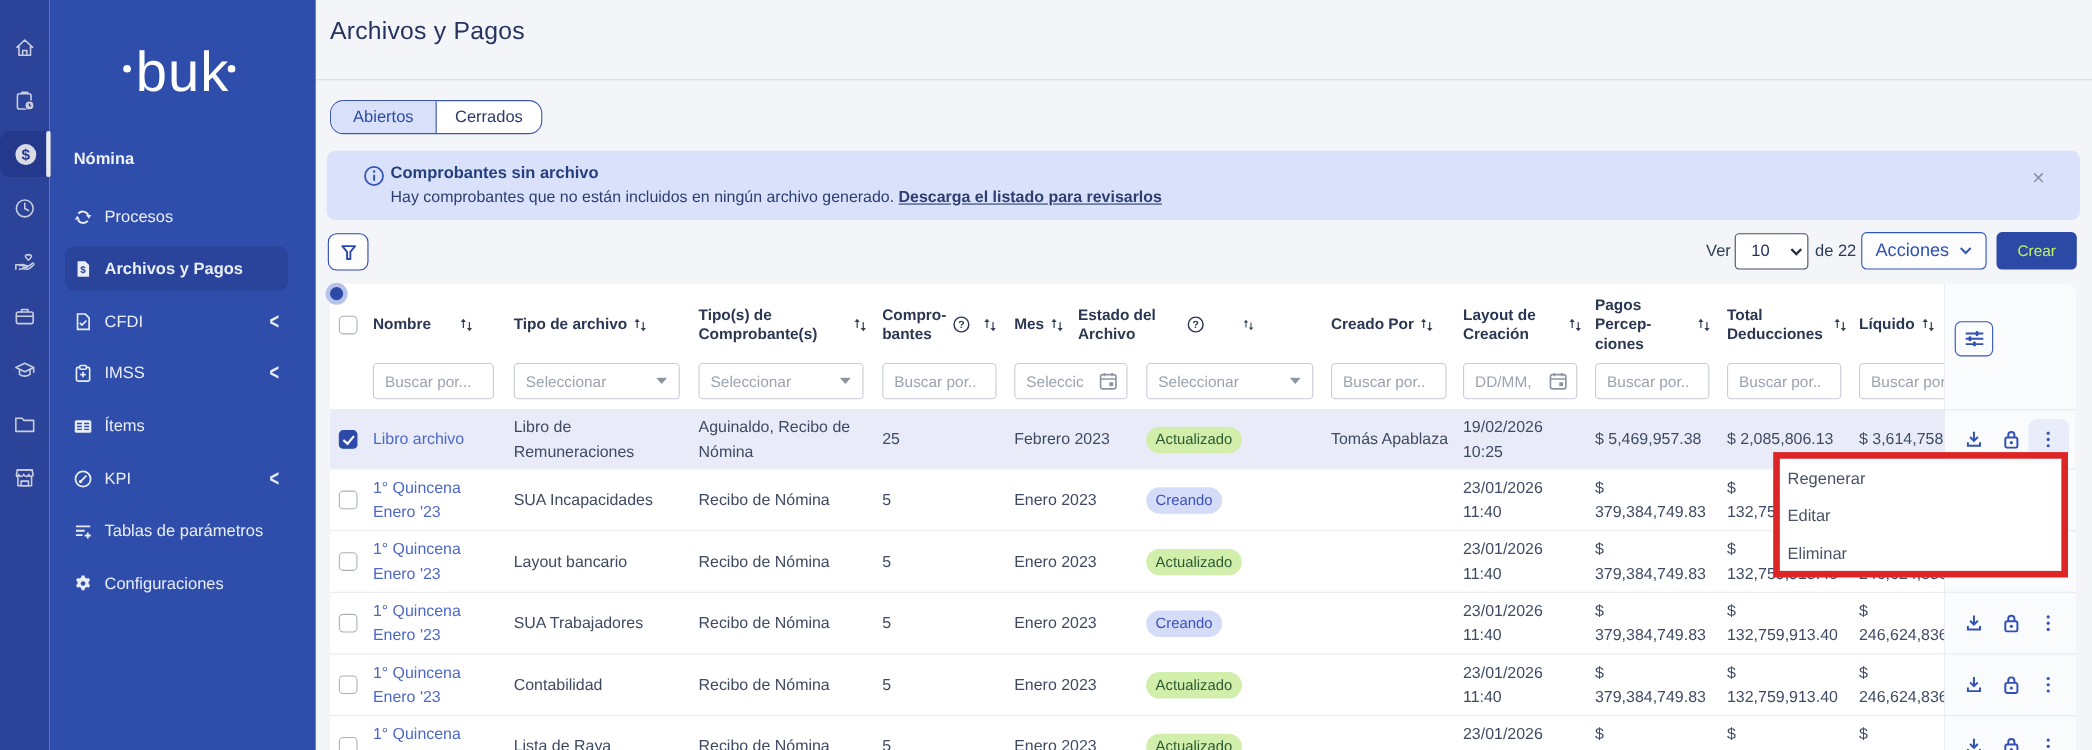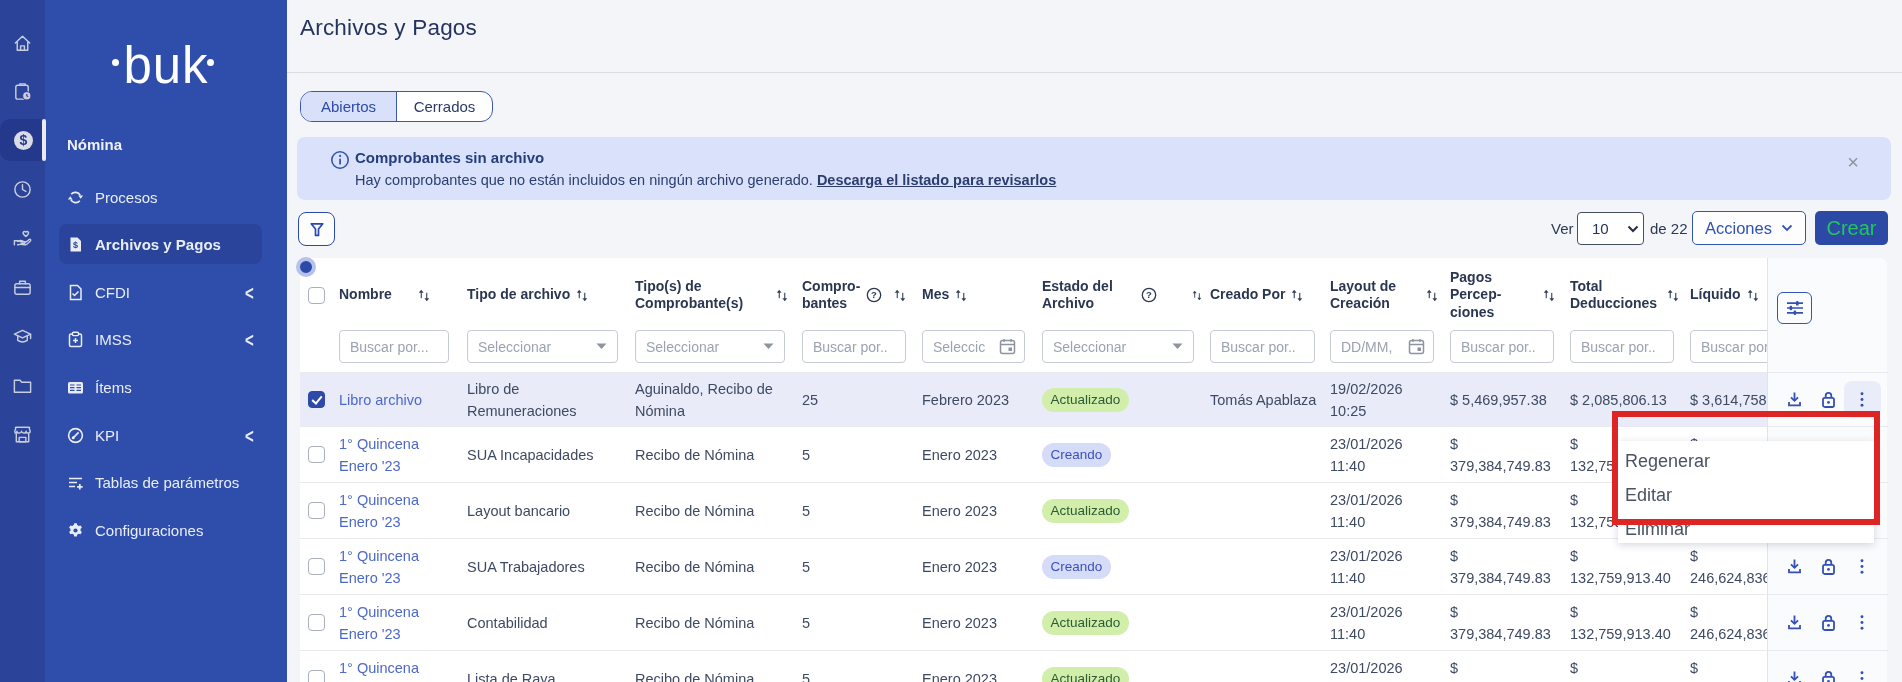--- a/index.html
+++ b/index.html
@@ -37,21 +37,21 @@
 #banner .btext a { color:#2c3e70; font-weight:bold; text-decoration:underline; }
 #bclose { position:absolute; right:32px; top:14px; font-size:20px; color:#8b93a3; }
 #binfo { position:absolute; left:33px; top:13px; }
 
 
 #fbtn { position:absolute; left:298px; top:212px; width:37px; height:34px; border:1.5px solid #2b47b2; border-radius:8px; background:#fdfdfe; display:flex; align-items:center; justify-content:center; }
 #ver { position:absolute; left:1551px; top:220px; font-size:15px; color:#2b3a55; }
 #pagesel { position:absolute; left:1577px; top:212px; width:67px; height:33px; background:#fff; border:1px solid #454f63; border-radius:4px; font-size:15px; color:#25335e; display:flex; align-items:center; padding-left:14px; }
 #de22 { position:absolute; left:1650px; top:220px; font-size:15px; color:#2b3a55; }
 #acciones { position:absolute; left:1692px; top:211px; width:114px; height:34px; border:1.5px solid #3355b4; border-radius:5px; background:#fdfdfe; color:#2f51b4; font-size:16.5px; display:flex; align-items:center; justify-content:center; }
-#crear { position:absolute; left:1815px; top:211px; width:73px; height:34px; background:#2c4aa5; border-radius:5px; color:#22c55e; font-size:20px; display:flex; align-items:center; justify-content:center; }
+#crear { position:absolute; left:1815px; top:211px; width:73px; height:34px; background:#2c4aa5; border-radius:5px; color:#bef264; font-size:14px; display:flex; align-items:center; justify-content:center; }
 
 
 #card { position:absolute; left:300px; top:258px; width:1587px; height:424px; background:#fff; border-radius:8px 8px 0 0; }
 #bluedot { position:absolute; left:296px; top:257px; width:20px; height:20px; border-radius:50%; background:#2d4aa8; border:4.5px solid #b6c2ea; z-index:25; }
 .hcell { position:absolute; top:258px; height:74px; display:flex; align-items:center; font-size:14px; font-weight:bold; color:#2b3752; line-height:17.5px; z-index:5; }
 .fcell { position:absolute; top:330px; height:33px; border:1px solid #c7cbd6; border-radius:4px; background:#fff; display:flex; align-items:center; padding-left:10px; font-size:14px; color:#9ba3b0; z-index:5; }
 .row { position:absolute; left:300px; width:1587px; border-top:1px solid #e9eaef; background:#fff; z-index:1; }
 .row.hl { background:#e9ecf8; }
 .cell { position:absolute; top:0; height:100%; display:flex; align-items:center; font-size:14.5px; color:#3e4a63; line-height:22px; z-index:2; }
 .cell a { color:#4d68c9; text-decoration:none; }
@@ -65,21 +65,21 @@
 
 #panel { position:absolute; left:1767px; top:258px; width:120px; height:424px; background:#fafbfd; border-left:1px solid #e2e4ea; border-radius:0 8px 0 0; z-index:10; }
 #panel .psep { position:absolute; left:0; width:120px; height:1px; background:#e9eaef; }
 #colbtn { position:absolute; left:9px; top:34px; width:35px; height:32px; border:1.3px solid #3355b4; border-radius:6px; background:#fbfcfe; display:flex; align-items:center; justify-content:center; }
 .rowicons { position:absolute; left:0; width:120px; height:56px; display:flex; align-items:center; }
 .rowicons svg { display:block; }
 .ric { width:34px; display:flex; justify-content:center; }
 #kebabbg { position:absolute; left:76px; top:123px; width:37px; height:37px; background:#e9edfa; border-radius:8px; }
 
 
-#menu { position:absolute; left:1618px; top:417px; width:256px; height:102px; background:#fff; box-shadow:0 2px 8px rgba(30,40,80,.18); z-index:20; font-size:18px; color:#4a5365;margin-top:24px; }
+#menu { position:absolute; left:1618px; top:417px; width:256px; height:102px; background:#fff; box-shadow:0 2px 8px rgba(30,40,80,.18); z-index:20; font-size:15px; color:#4a5365; }
 #menu div { position:absolute; left:7px; }
 #redbox { position:absolute; left:1612px; top:411px; width:268px; height:114px; border:6px solid #dd2525; z-index:21; }
 
 .sorticon { margin-left:6px; flex:none; }
 .qicon { flex:none; }
 </style>
 </head>
 <body>
 
 <div id="rail"></div>
@@ -340,21 +340,21 @@
     <span>Mes</span>
     <svg class="sorticon" width="12" height="13" viewBox="0 0 12 13">
       <g fill="#333f57">
         <path d="M3.2 0.8 5.6 3.8H0.8z"></path>
         <rect x="2.7" y="2.6" width="1.1" height="6.6"></rect>
         <path d="M8.8 12.2 6.4 9.2h4.8z"></path>
         <rect x="8.2" y="3.8" width="1.1" height="6.6"></rect>
       </g>
     </svg>
   </div>
-<div class="hcell" style="left:1042px;width:160px;gap:12px;">
+<div class="hcell" style="left:980px;width:160px;gap:12px;">
     <span style="width:90px">Estado del Archivo</span>
     <span style="flex:1"></span>
     <svg class="qicon" width="16" height="16" viewBox="0 0 16 16">
       <circle cx="8" cy="8" r="6.7" fill="none" stroke="#2b3752" stroke-width="1.3"></circle>
       <text x="8" y="11.2" font-size="9.5" font-weight="bold" text-anchor="middle" fill="#2b3752">?</text>
     </svg>
     <span style="width:13px"></span>
     <svg width="12" height="13" viewBox="0 0 12 13">
       <g fill="#333f57">
         <path d="M3.2 0.8 5.6 3.8H0.8z"></path>

